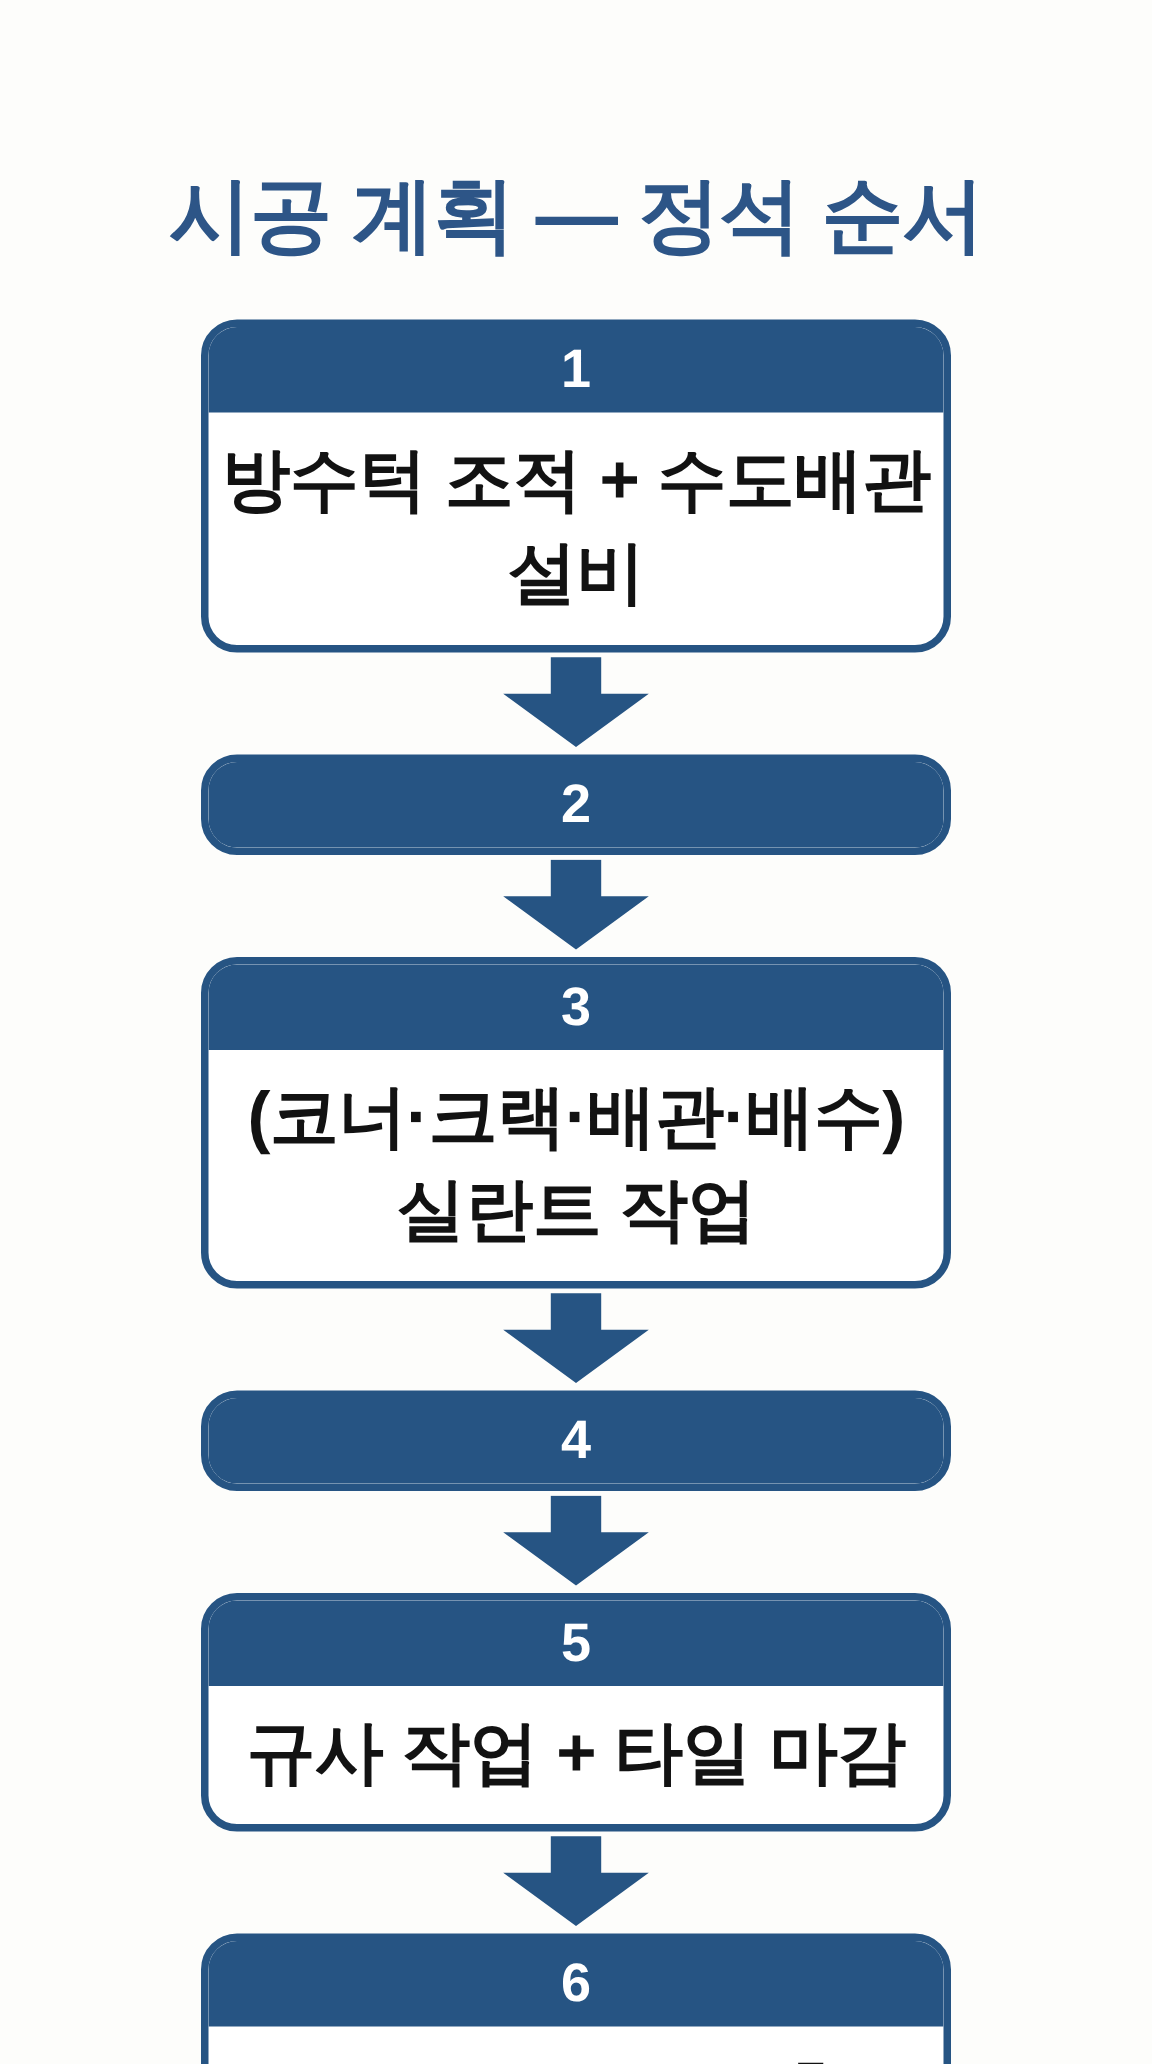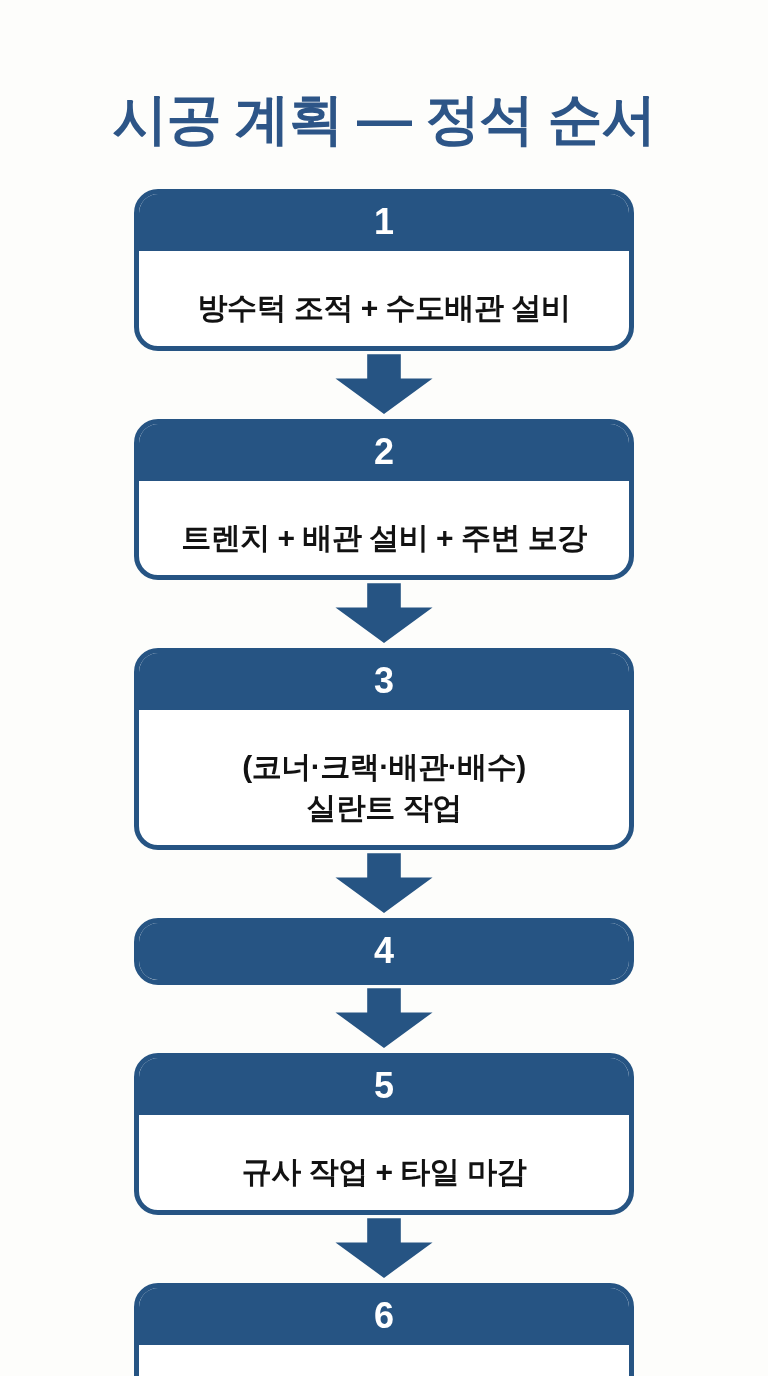--- a/index.html
+++ b/index.html
@@ -13,21 +13,21 @@
     font-family: "Liberation Sans", sans-serif;
     overflow: hidden;
   }
   .page {
     width: 768px;
     height: 1376px;
     display: flex;
     flex-direction: column;
     align-items: center;
     box-sizing: border-box;
-    padding-top: 52px;
+    padding-top: 76px;
   }
   .title {
     color: #2D5587;
     font-size: 55px;
     font-weight: 800;
     letter-spacing: -1px;
     text-align: center;
     line-height: 1.1;
     margin-bottom: 40px;
     white-space: nowrap;
@@ -45,27 +45,26 @@
     background: #265483;
     color: #FFFFFF;
     font-size: 36px;
     font-weight: 800;
     text-align: center;
     padding: 10px 0 11px 0;
     line-height: 1.0;
   }
   .step-body {
     color: #121212;
-    font-size: 30px;
+    font-size: 46px;
     font-weight: 800;
     text-align: center;
     padding: 13px 8px 17px 8px;
     line-height: 1.35;
     letter-spacing: -0.5px;
-    margin-top: 24px;
   }
   .step-body .line:empty {
     display: none;
   }
   .arrow {
     flex: 0 0 auto;
     width: 112px;
     height: 62px;
     margin: 3px 0;
     display: block;
@@ -98,24 +97,20 @@
 
   <div class="arrow">
     <svg viewBox="0 0 120 66" aria-hidden="true">
         <path d="M42 0 H78 V26 H112 L60 64 L8 26 H42 Z"></path>
       </svg>
   </div>
 
   <section class="step">
     <div class="step-header">
       <span>2</span>
-    </div>
-    <div class="step-body">
-      <div class="line">트렌치 + 배관 설비 + 주변 보강</div>
-
     </div>
   </section>
 
   <div class="arrow">
     <svg viewBox="0 0 120 66" aria-hidden="true">
         <path d="M42 0 H78 V26 H112 L60 64 L8 26 H42 Z"></path>
       </svg>
   </div>
 
   <section class="step">

